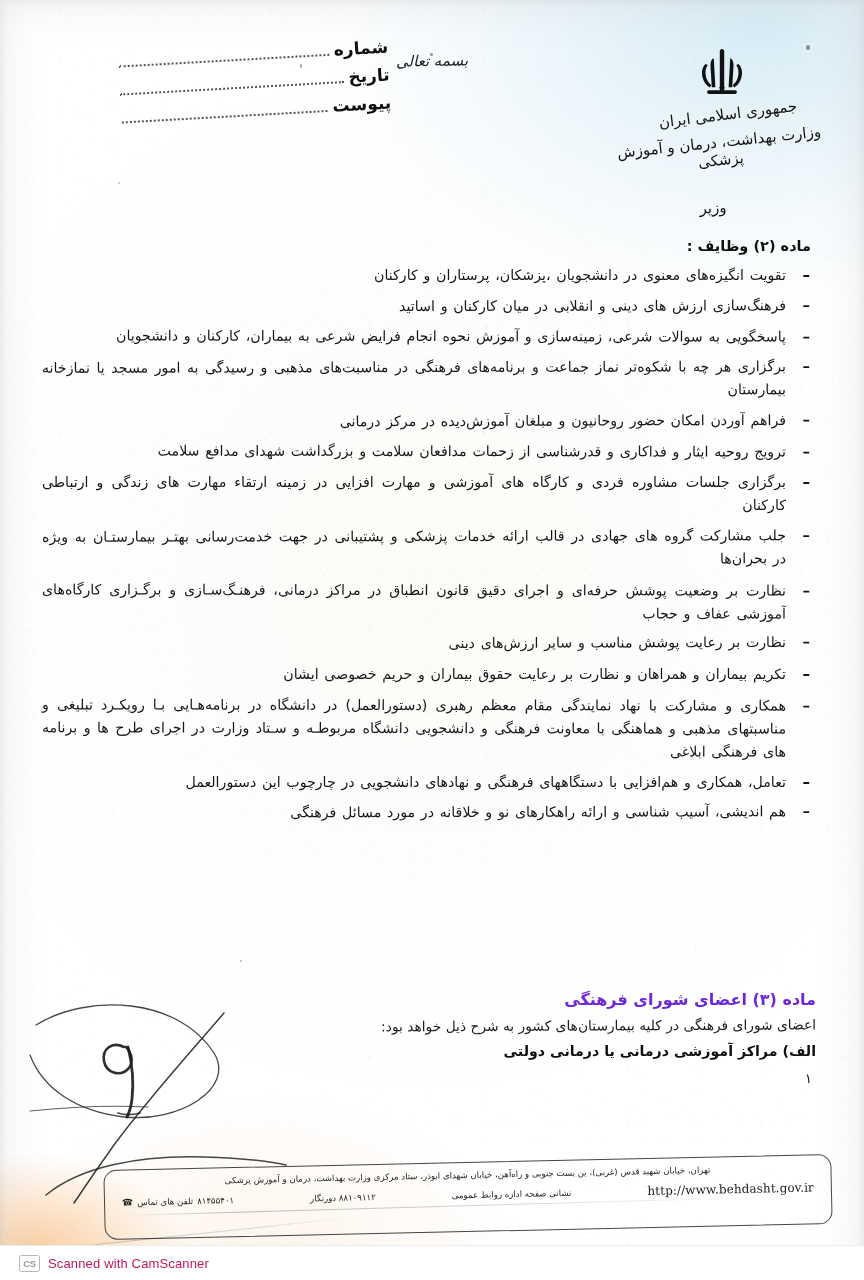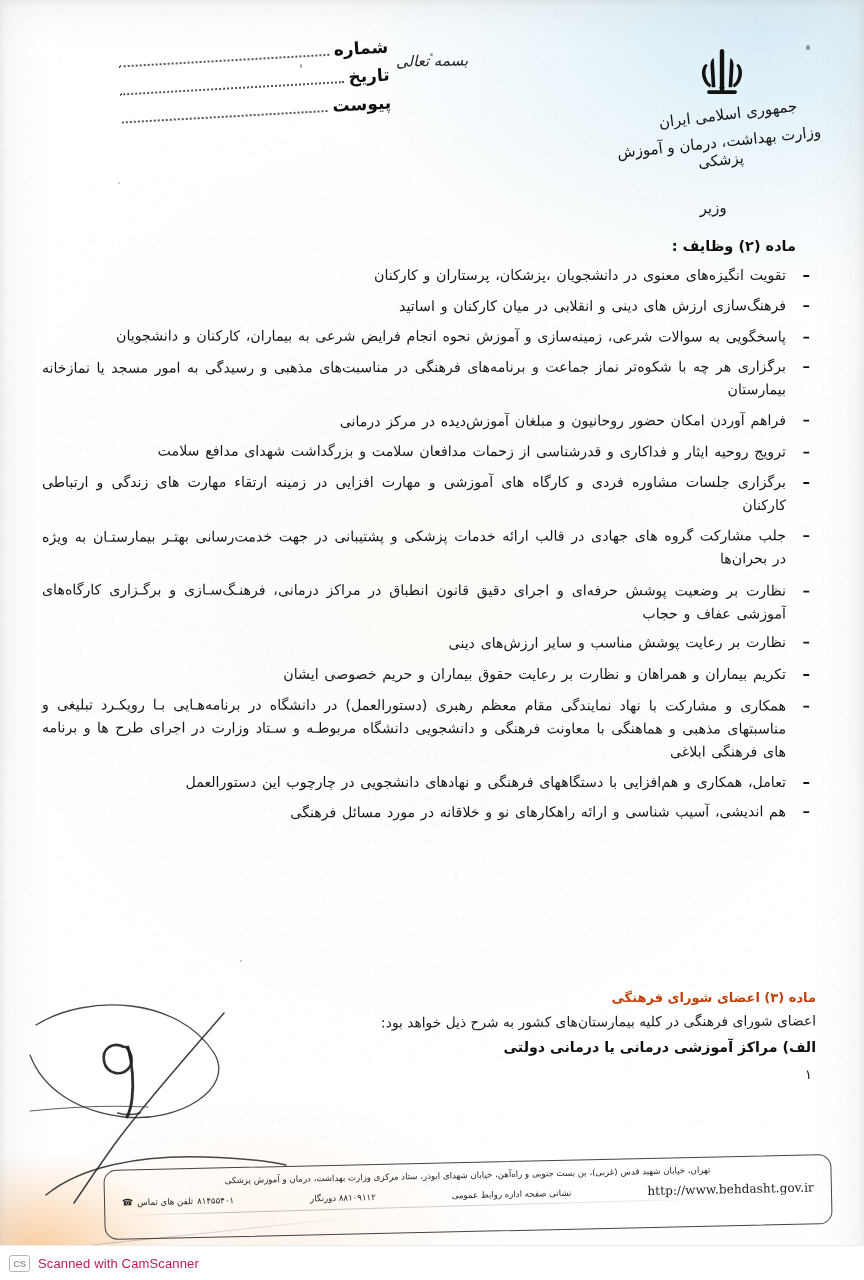--- a/index.html
+++ b/index.html
@@ -131,21 +131,21 @@
   .body-block {
     position: absolute;
     top: 238px;
     right: 48px;
     left: 42px;
   }
   .article-title {
     font-size: 14.5px;
     font-weight: bold;
     text-align: right;
-    margin: 0 20px 10px 0;
+    margin: 0 5px 10px 0;
     color: #101010;
     letter-spacing: .2px;
   }
   ul.task-list {
     list-style: none;
     margin: 0;
     padding: 0;
   }
   ul.task-list > li {
     position: relative;
@@ -173,25 +173,25 @@
   li:nth-child(5n)  { transform: rotate(-0.18deg); }
 
   
   .article3 {
     position: absolute;
     top: 990px;
     right: 48px;
     left: 120px;
   }
   .a3-heading {
-    font-size: 13px;
+    font-size: 16px;
     font-weight: bold;
     text-align: right;
     margin-bottom: 9px;
-    color: #c2410c;
+    color: #6d28d9;
   }
   .a3-intro {
     font-size: 13.8px;
     text-align: right;
     margin-bottom: 9px;
     color: #1c1c1c;
     transform: rotate(-0.25deg);
   }
   .a3-sub {
     font-size: 14.2px;
@@ -284,21 +284,21 @@
 
   
   .cs-bar {
     position: absolute;
     left: 0; right: 0; bottom: 0;
     height: 34px;
     background: #ffffff;
     display: flex;
     align-items: center;
     gap: 8px;
-    padding-left: 9px;
+    padding-left: 19px;
     direction: ltr;
     border-top: 1px solid #ececec;
   }
   .cs-badge {
     width: 19px; height: 15px;
     border: 1.6px solid #b6b6b6;
     border-radius: 2.5px;
     color: #9a9a9a;
     font-size: 9.5px;
     font-weight: bold;

